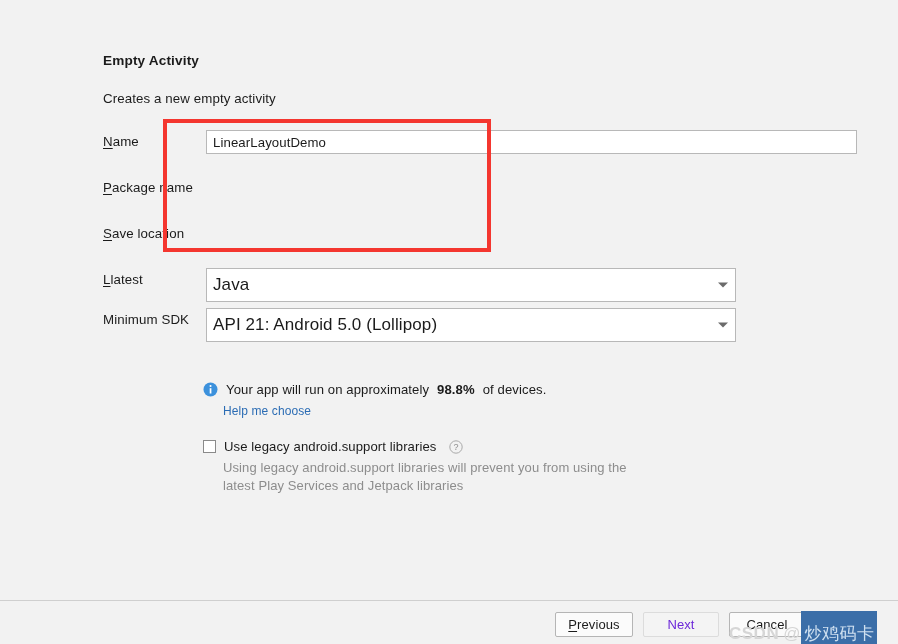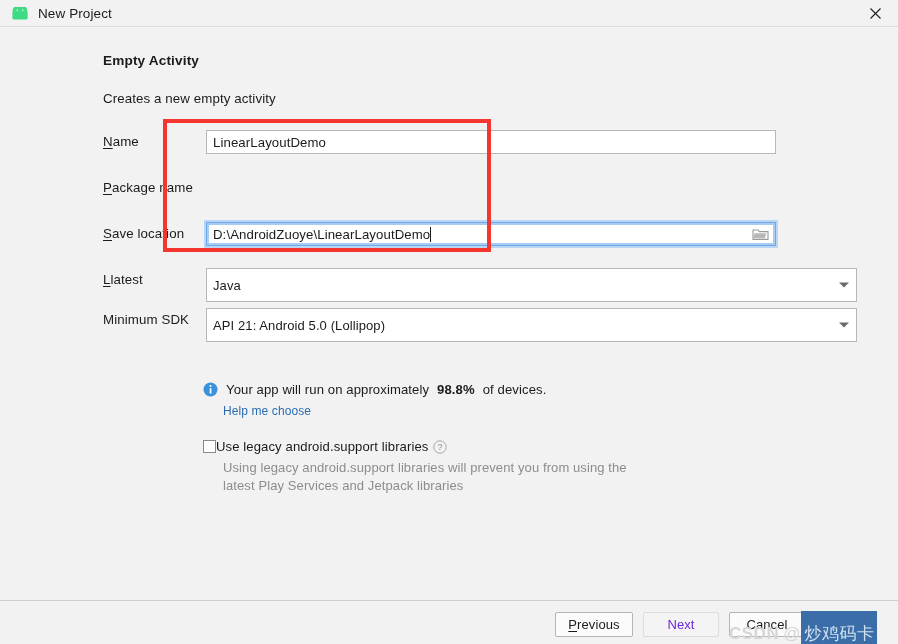--- a/index.html
+++ b/index.html
@@ -94,21 +94,21 @@
     font-size: 13.3px;
     color: #1b1b1b;
     white-space: nowrap;
     letter-spacing: 0.1px;
   }
   .row-label u { text-decoration: underline; text-underline-offset: 1.5px; }
 
   .field {
     position: absolute;
     left: 103px;
-    width: 570px;
+    width: 651px;
     height: 24px;
     background: #ffffff;
     border: 1px solid #b8b8b8;
     display: flex;
     align-items: center;
     padding: 0 6px;
     font-size: 13.2px;
     color: #1b1b1b;
     letter-spacing: 0.1px;
   }
@@ -131,28 +131,28 @@
     right: 6px; top: 50%;
     transform: translateY(-50%);
     width: 17px; height: 14px;
     cursor: default;
   }
 
   
   .combo {
     position: absolute;
     left: 103px;
-    width: 651px;
+    width: 530px;
     height: 24px;
     background: #ffffff;
     border: 1px solid #b8b8b8;
     display: flex;
     align-items: center;
     padding: 16px 6px;
-    font-size: 13px;
+    font-size: 17px;
     color: #1b1b1b;
     letter-spacing: 0.1px;
   }
   .combo-arrow {
     position: absolute;
     right: 7px; top: 50%;
     transform: translateY(-50%);
     width: 0; height: 0;
     border-left: 5px solid transparent;
     border-right: 5px solid transparent;
@@ -184,20 +184,21 @@
     cursor: default;
     letter-spacing: 0.1px;
   }
 
   
   .legacy-row {
     position: absolute;
     left: 171px; top: 411px;
     display: flex;
     align-items: center;
+    gap: 8px;
   }
   .checkbox {
     width: 13px; height: 13px;
     border: 1px solid #8a8a8a;
     background: #ffffff;
     flex: 0 0 13px;
     cursor: default;
   }
   .legacy-label {
     font-size: 13.1px;
@@ -291,43 +292,20 @@
     padding: 11px 3px;
     letter-spacing: 0.5px;
     font-family: "DejaVu Sans", sans-serif;
   }
 </style>
 </head>
 <body>
 
 <div id="app">
 
-  <div class="titlebar">
-    <span class="titlebar-icon">
-      <svg width="18" height="13" viewBox="0 0 18 13">
-        <g fill="#3ddc84">
-          <path d="M2.2,4.3 L15.8,4.3 A0.8,0.8 0 0 1 16.6,5.1 L16.6,11.6 A0.8,0.8 0 0 1 15.8,12.4 L2.2,12.4 A0.8,0.8 0 0 1 1.4,11.6 L1.4,5.1 A0.8,0.8 0 0 1 2.2,4.3 Z"></path>
-          <path d="M1.5,4.6 A7.5,7.5 0 0 1 16.5,4.6 Z"></path>
-        </g>
-        <g stroke="#3ddc84" stroke-width="1.1" stroke-linecap="round">
-          <line x1="3.6" y1="0.9" x2="5.2" y2="2.9"></line>
-          <line x1="14.4" y1="0.9" x2="12.8" y2="2.9"></line>
-        </g>
-        <circle cx="6.2" cy="3.0" r="0.75" fill="#f2f2f2"></circle>
-        <circle cx="11.8" cy="3.0" r="0.75" fill="#f2f2f2"></circle>
-      </svg>
-    </span>
-    <span class="titlebar-title">New Project</span>
-    <div class="titlebar-close">
-      <svg width="13" height="13" viewBox="0 0 13 13">
-        <line x1="1.5" y1="1.5" x2="11.5" y2="11.5" stroke="#1b1b1b" stroke-width="1.1"></line>
-        <line x1="11.5" y1="1.5" x2="1.5" y2="11.5" stroke="#1b1b1b" stroke-width="1.1"></line>
-      </svg>
-    </div>
-  </div>
 
   <div class="content">
 
     <div class="heading">Empty Activity</div>
     <div class="subheading">Creates a new empty activity</div>
 
     <div class="form">
 
       <div class="row" style="top:102px;">
         <div class="row-label"><u>N</u><span>ame</span></div>
@@ -335,30 +313,20 @@
           <span>LinearLayoutDemo</span>
         </div>
       </div>
 
       <div class="row" style="top:148px;">
         <div class="row-label"><u>P</u><span>ackage name</span></div>
       </div>
 
       <div class="row" style="top:194px;">
         <div class="row-label"><u>S</u><span>ave location</span></div>
-        <div class="field focused">
-          <span>D:\AndroidZuoye\LinearLayoutDemo</span>
-            <span class="caret"></span>
-          <span class="folder-btn">
-            <svg width="17" height="14" viewBox="0 0 17 14">
-              <path d="M1,3 L6,3 L7.3,4.6 L16,4.6 L16,12.4 L1,12.4 Z" fill="none" stroke="#9a9a9a" stroke-width="1.1"></path>
-              <path d="M2.6,6.2 L14.4,6.2 L12.9,11.2 L1.1,11.2 Z" fill="#b7b7b7"></path>
-            </svg>
-          </span>
-        </div>
       </div>
 
       <div class="row" style="top:240px;">
         <div class="row-label"><u>L</u><span>latest</span></div>
         <div class="combo">
           <span>Java</span>
           <span class="combo-arrow"></span>
         </div>
       </div>
 

